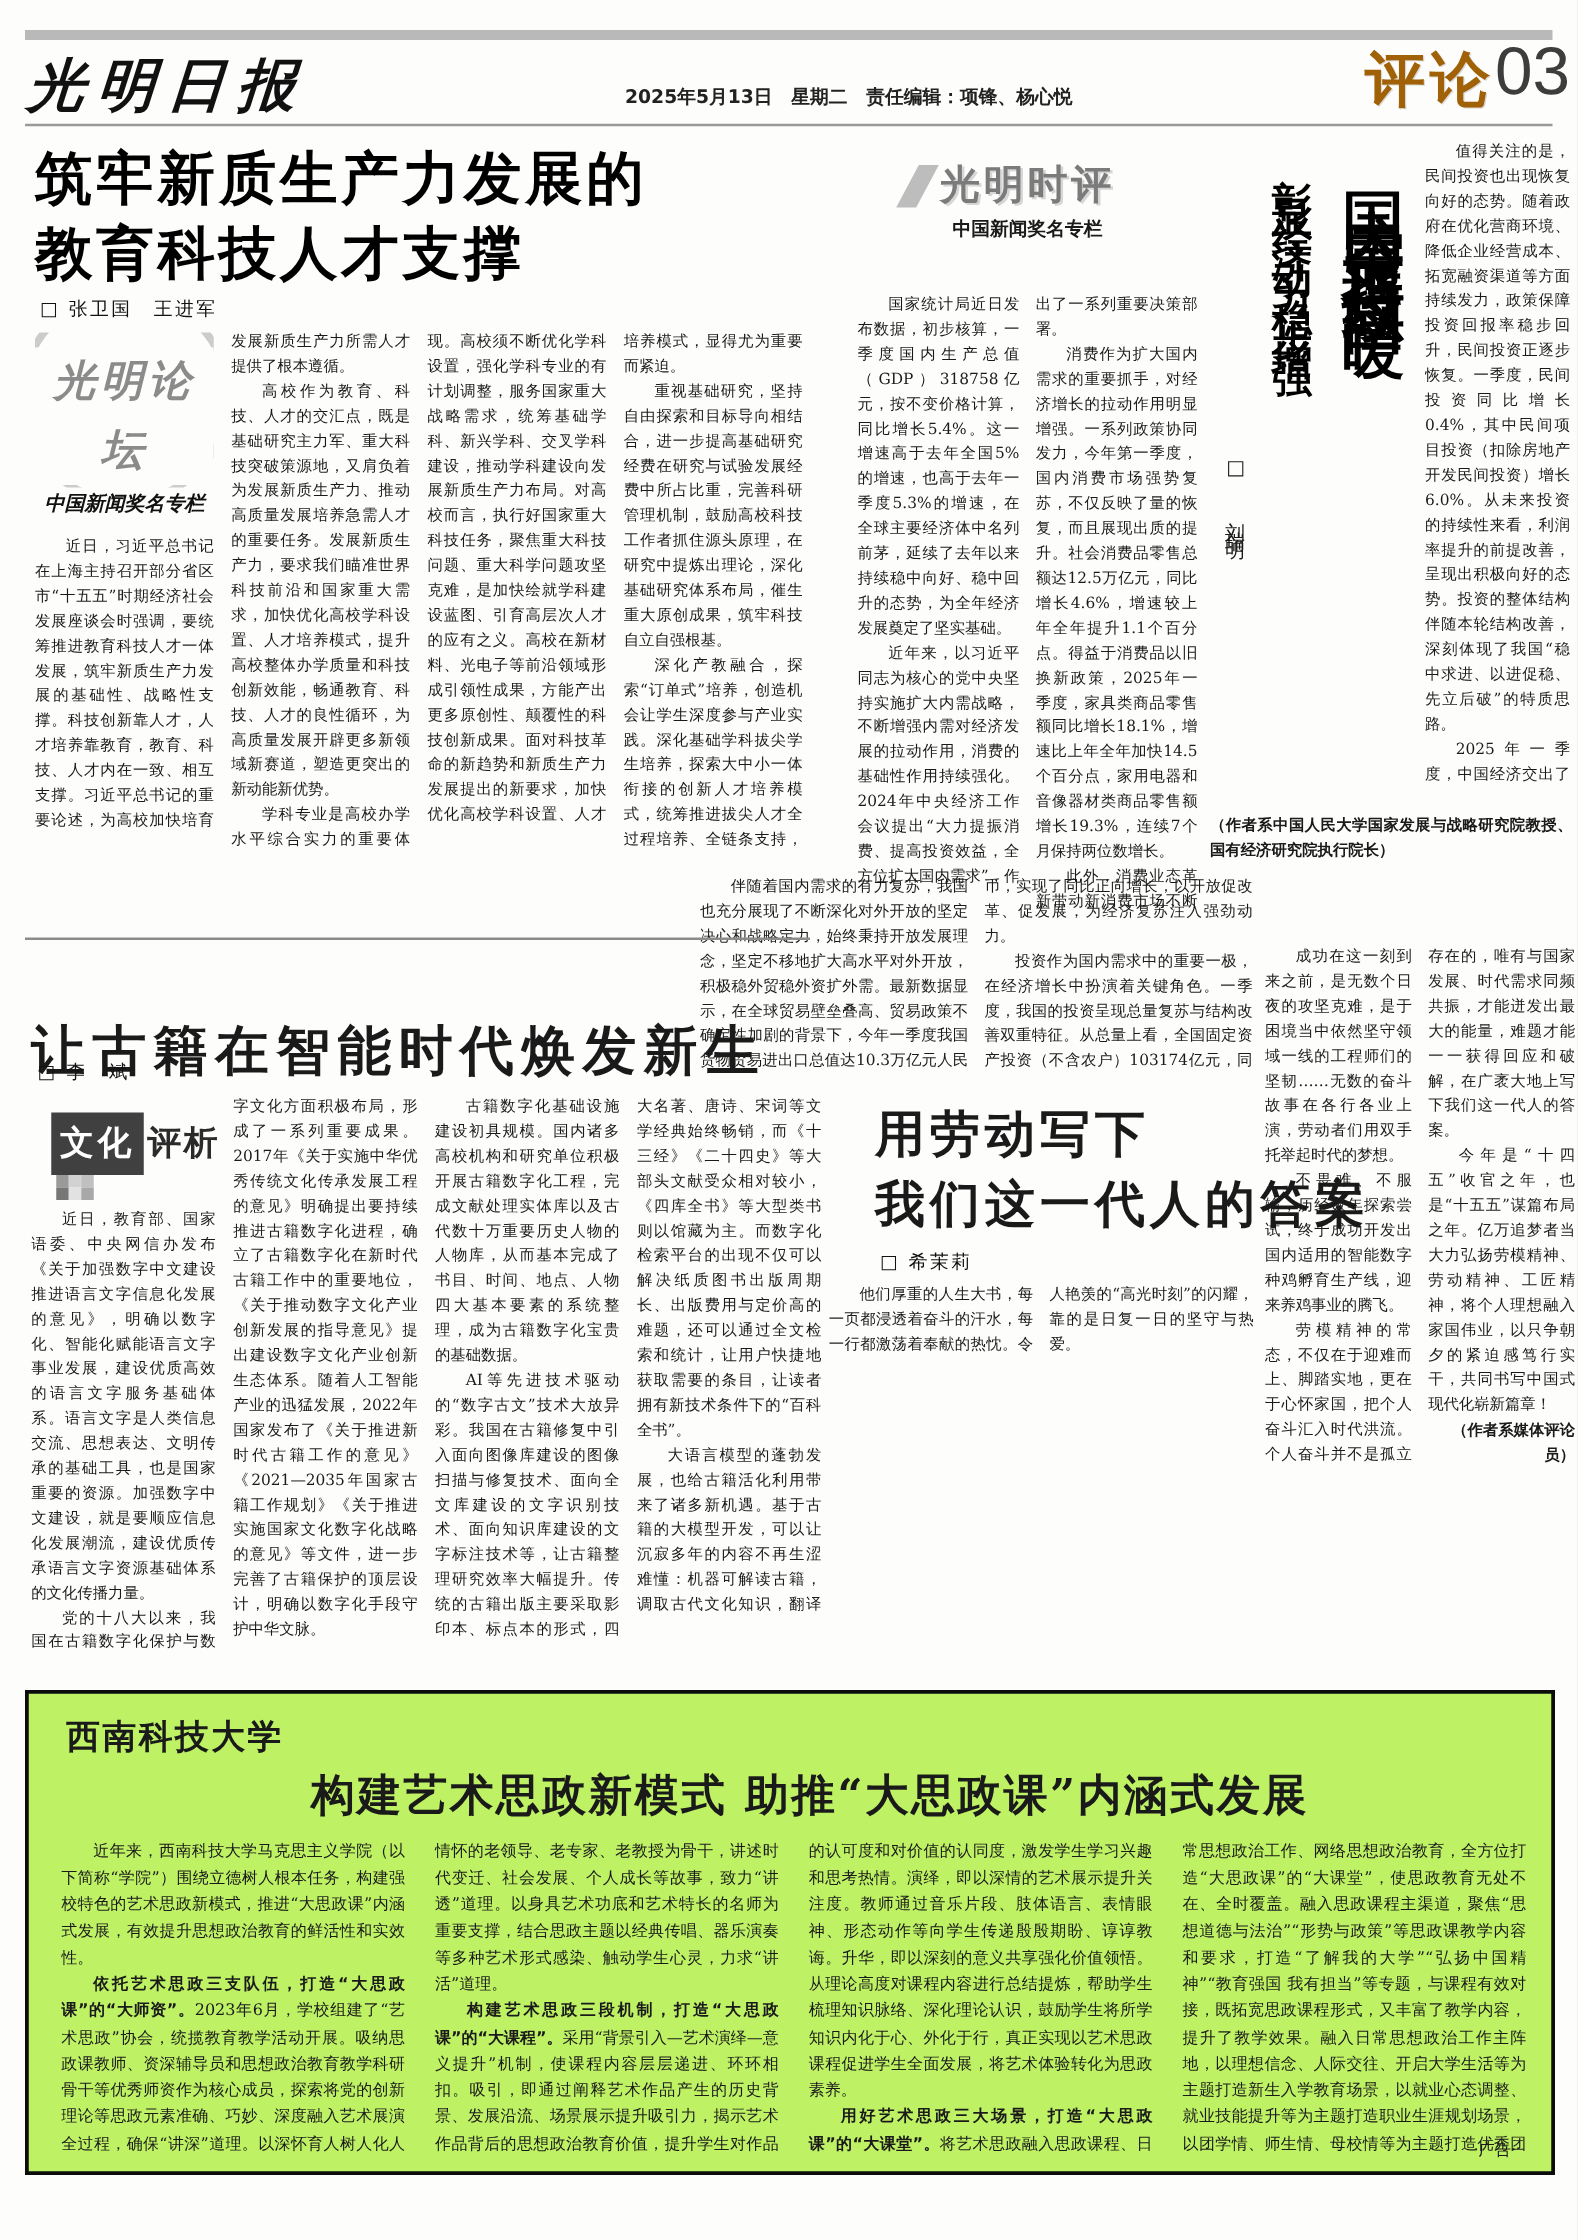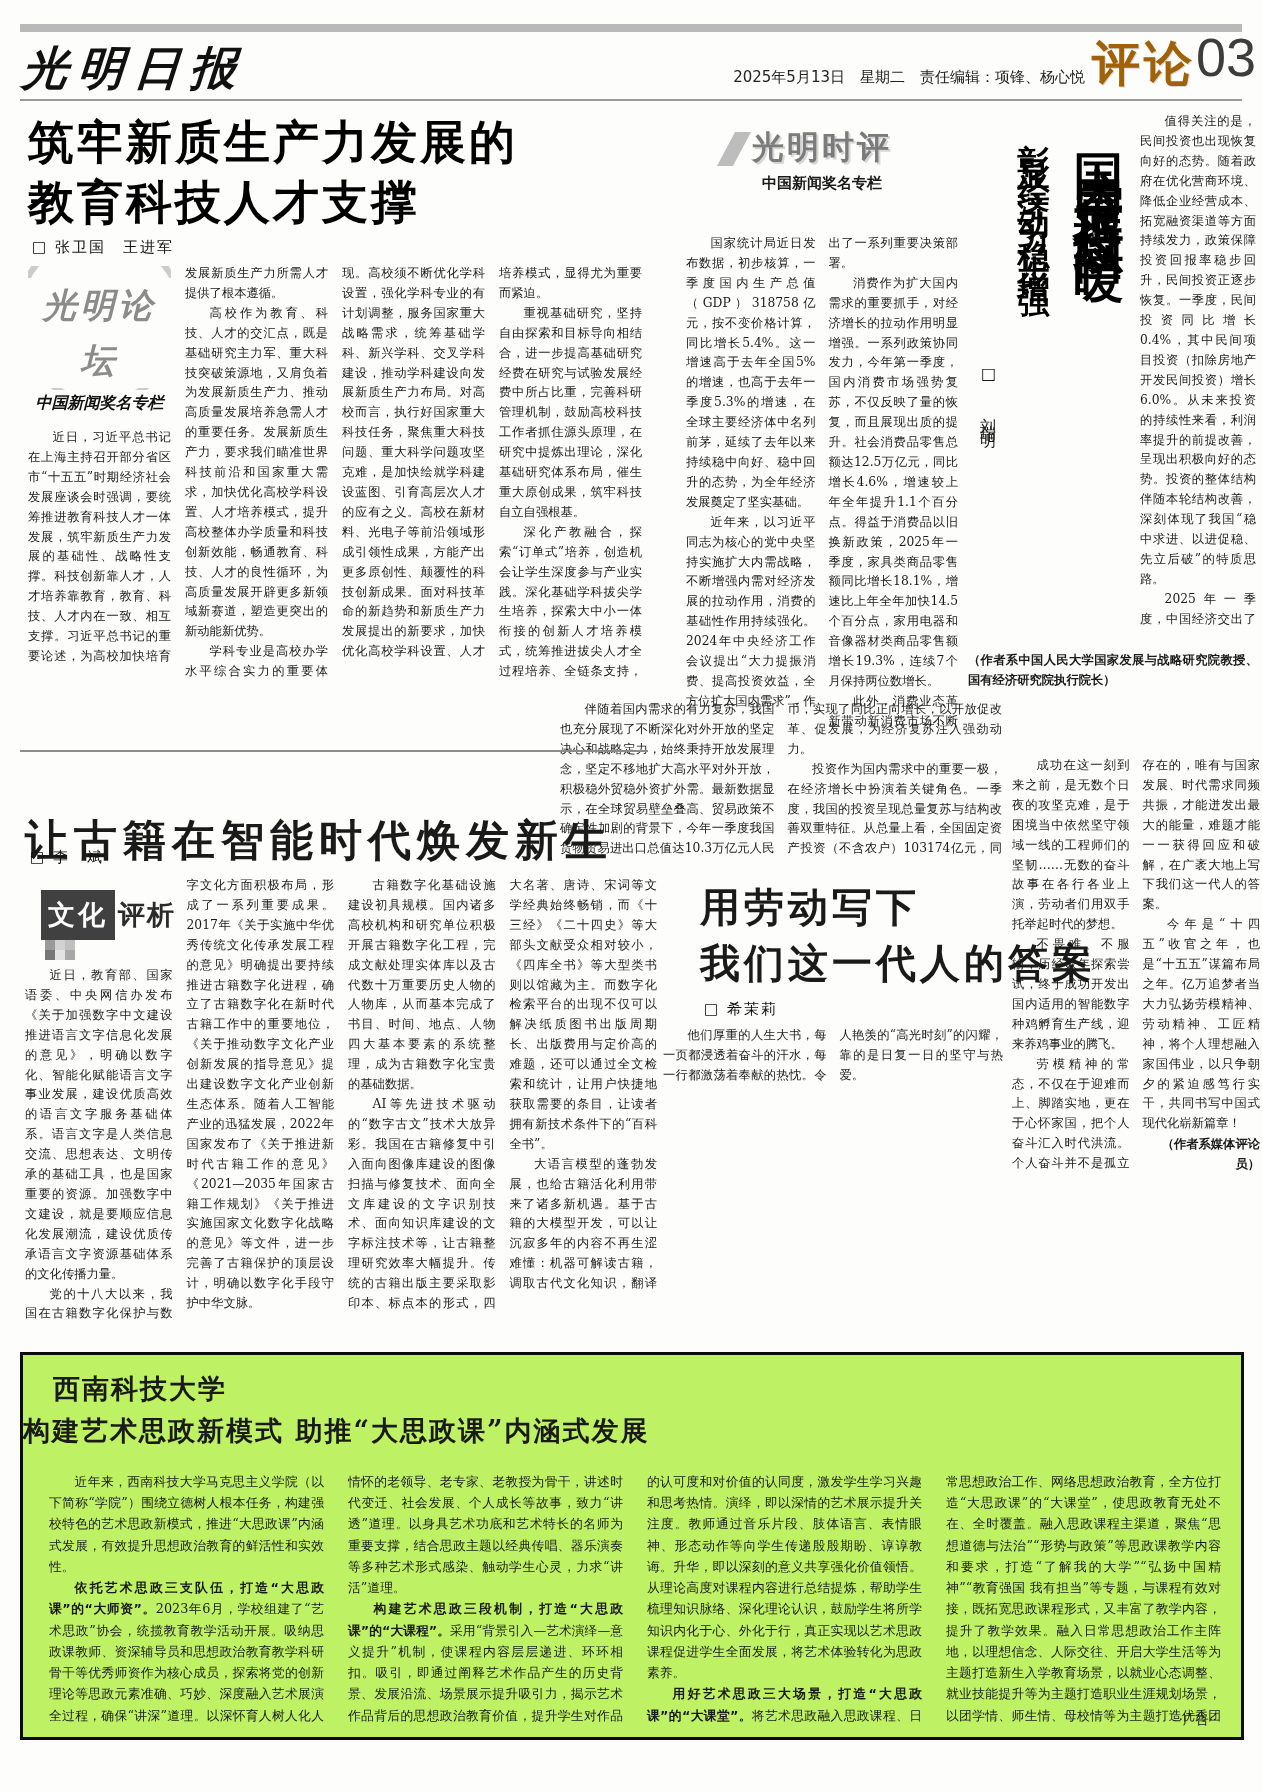--- a/index.html
+++ b/index.html
@@ -5,21 +5,21 @@
   * { margin:0; padding:0; box-sizing:border-box; }
   html,body { background:#e8e8e4; }
   .page { position:relative; width:1262px; height:1792px; background:#fdfdfb; margin:0 auto;
           font-family:"DejaVu Sans", sans-serif; color:#1a1a1a; overflow:hidden; }
   .abs { position:absolute; }
 
   
   .topbar { left:20px; top:24px; width:1222px; height:8px; background:#b9b9b9; }
   .masthead { left:22px; top:38px; font-family:"DejaVu Serif", serif; font-size:46px; font-weight:bold;
               font-style:italic; letter-spacing:10px; color:#111; transform:skewX(-4deg); }
-  .dateline { left:500px; top:68px; width:585px; text-align:right; font-size:15px; font-weight:normal; color:#222; }
+  .dateline { left:500px; top:68px; width:585px; font-size:15px; font-weight:bold; color:#222; }
   .section-label { left:1092px; top:32px; font-size:48px; font-weight:bold; color:#a16207;
                    letter-spacing:4px; text-shadow:1px 1px 0 #d9d9d9; }
   .page-number { left:1196px; top:26px; font-size:54px; color:#3d3d3d; font-family:"Liberation Sans",sans-serif; }
   .header-rule { left:20px; top:99px; width:1222px; height:2px; background:#9a9a9a; }
 
   
   .bodytxt { font-family:"DejaVu Serif", serif; font-size:12.3px; line-height:1.62;
              text-align:justify; overflow:hidden; }
   .bodytxt p { text-indent:2em; }
   .bodytxt p strong { font-weight:bold; }
@@ -82,22 +82,22 @@
   
   .l-headline { left:700px; font-size:40px; font-weight:bold; letter-spacing:4px; }
   .l-h1 { top:880px; } .l-h2 { top:936px; }
   .l-byline { left:704px; top:1000px; }
   .l-body-left  { left:663px; top:1026px; width:340px; height:306px; }
   .l-body-right { left:1012px; top:756px; width:248px; height:576px; }
 
   
   .ad-box { left:20px; top:1352px; width:1224px; height:388px; border:3px solid #0c0c0c; background:#bef264; }
   .ad-org { position:absolute; left:30px; top:16px; font-size:27px; font-weight:bold; letter-spacing:2px; }
-  .ad-headline { position:absolute; left:0; top:58px; width:100%; 
-                 font-family:"DejaVu Serif",serif; font-size:27px; font-weight:bold; letter-spacing:2px; }
+  .ad-headline { position:absolute; left:16px; top:58px; width:100%; text-align:center;
+                 font-family:"DejaVu Serif",serif; font-size:35px; font-weight:bold; letter-spacing:2px; }
   .ad-body { position:absolute; left:26px; top:116px; width:1172px; height:272px;
              column-count:4; column-gap:24px; font-size:12.8px; line-height:1.66; }
   .ad-body p strong { font-family:"DejaVu Sans",sans-serif; }
   .ad-tag { position:absolute; right:28px; bottom:8px; font-size:13px; font-family:"DejaVu Serif",serif; }
 </style>
 </head>
 <body>
 
 <div class="page">
 

